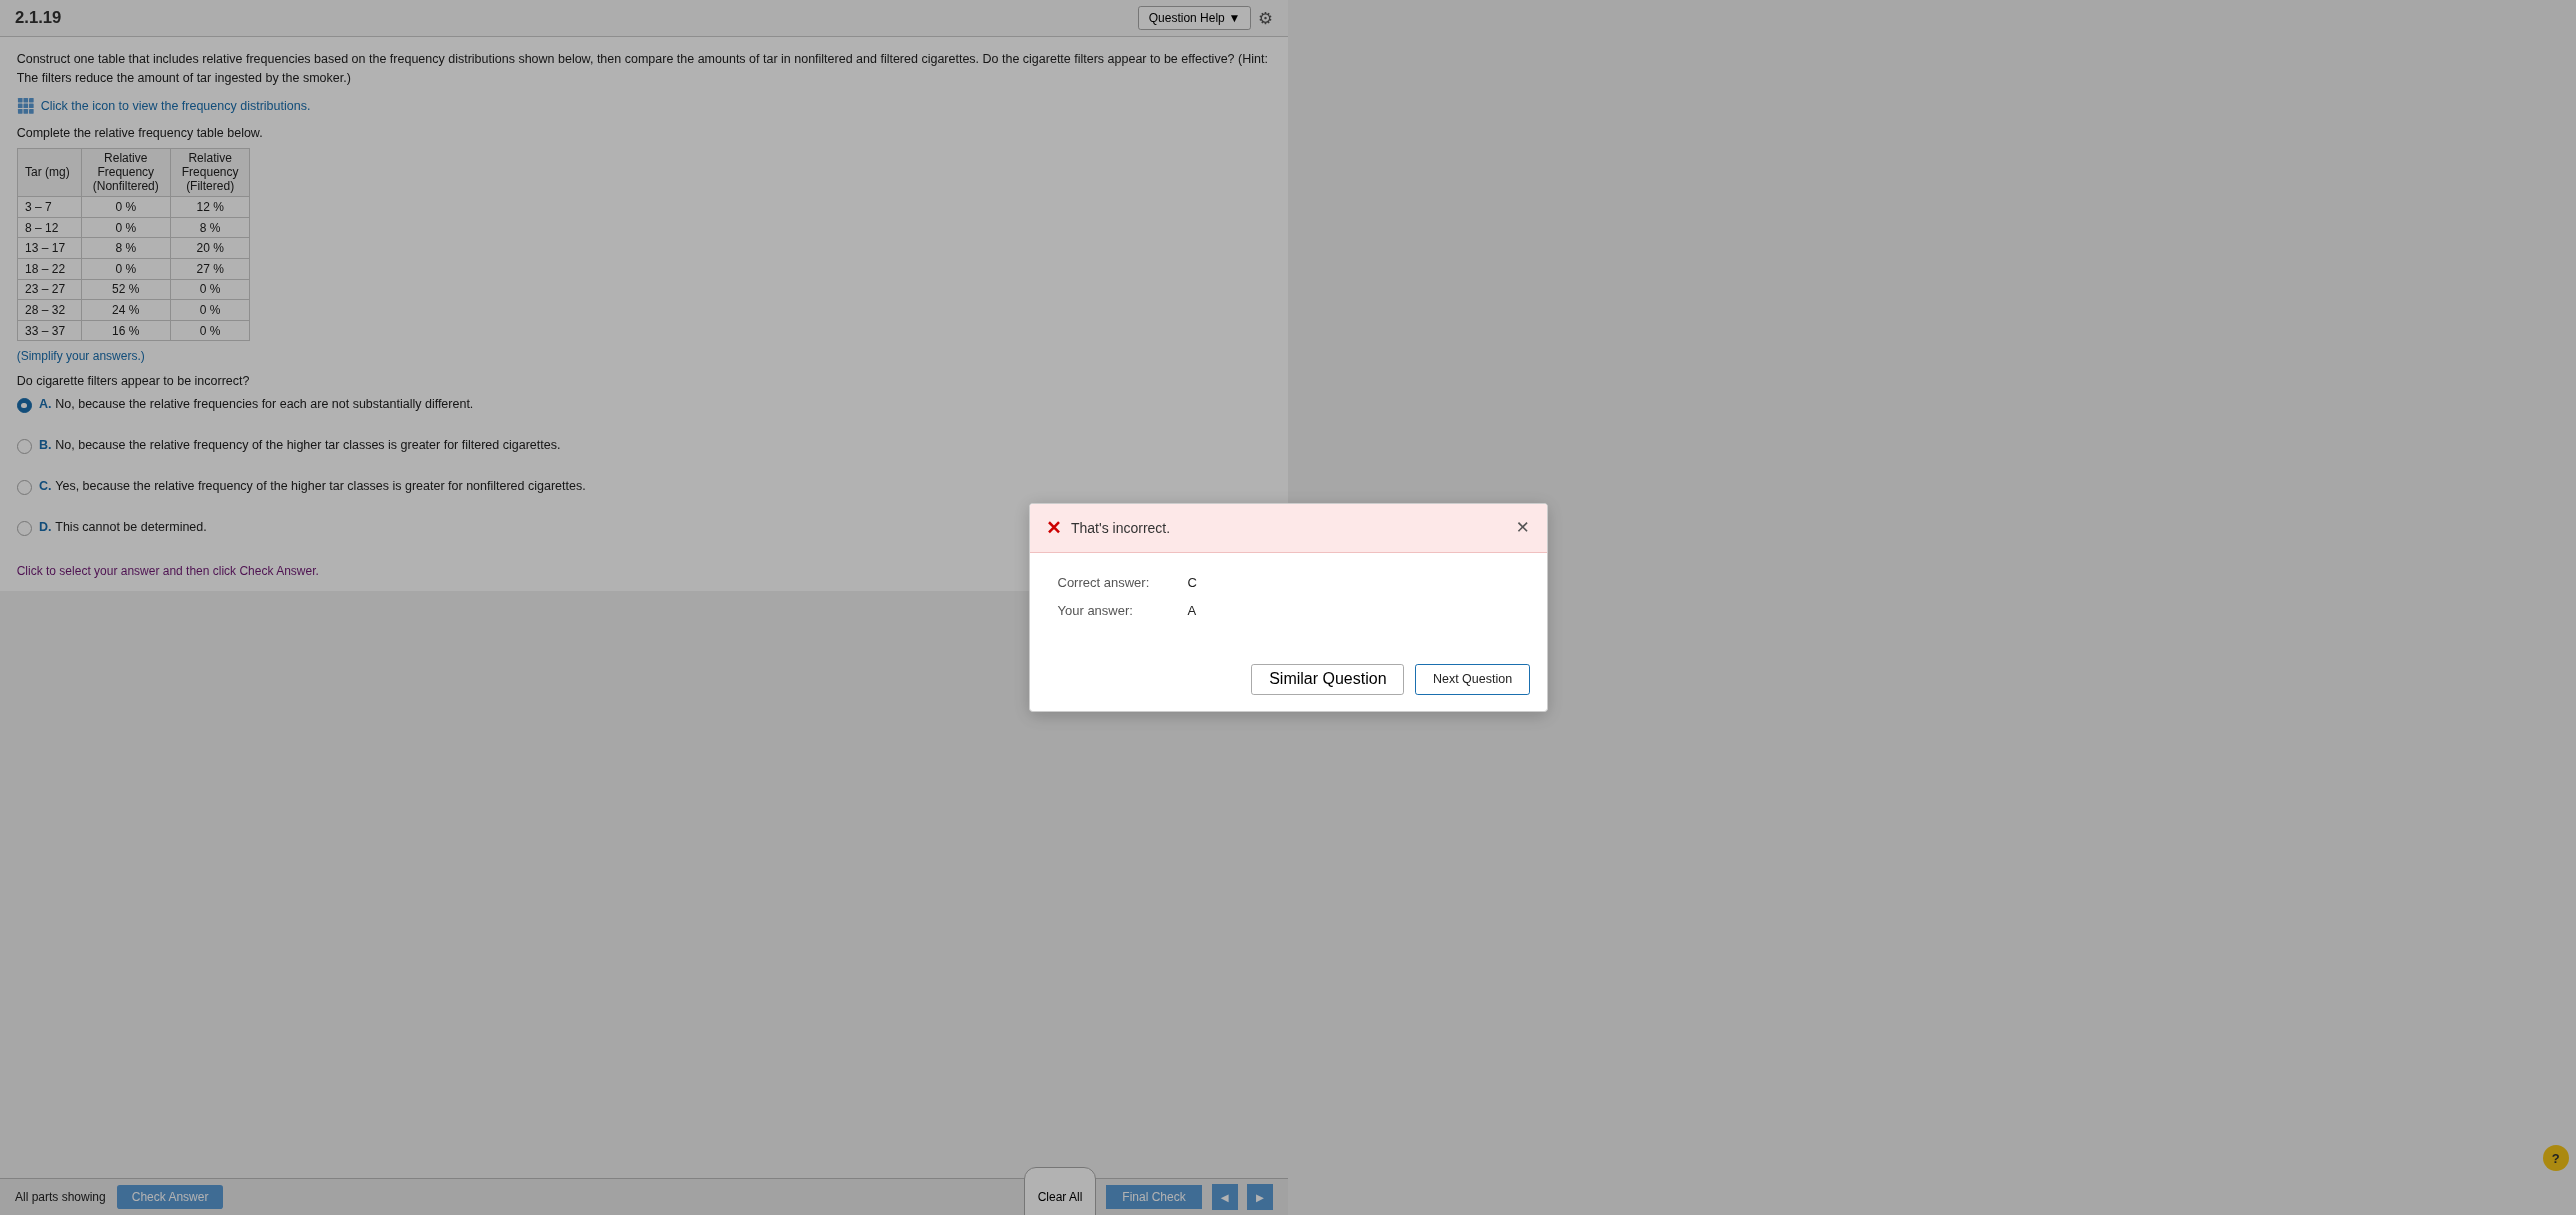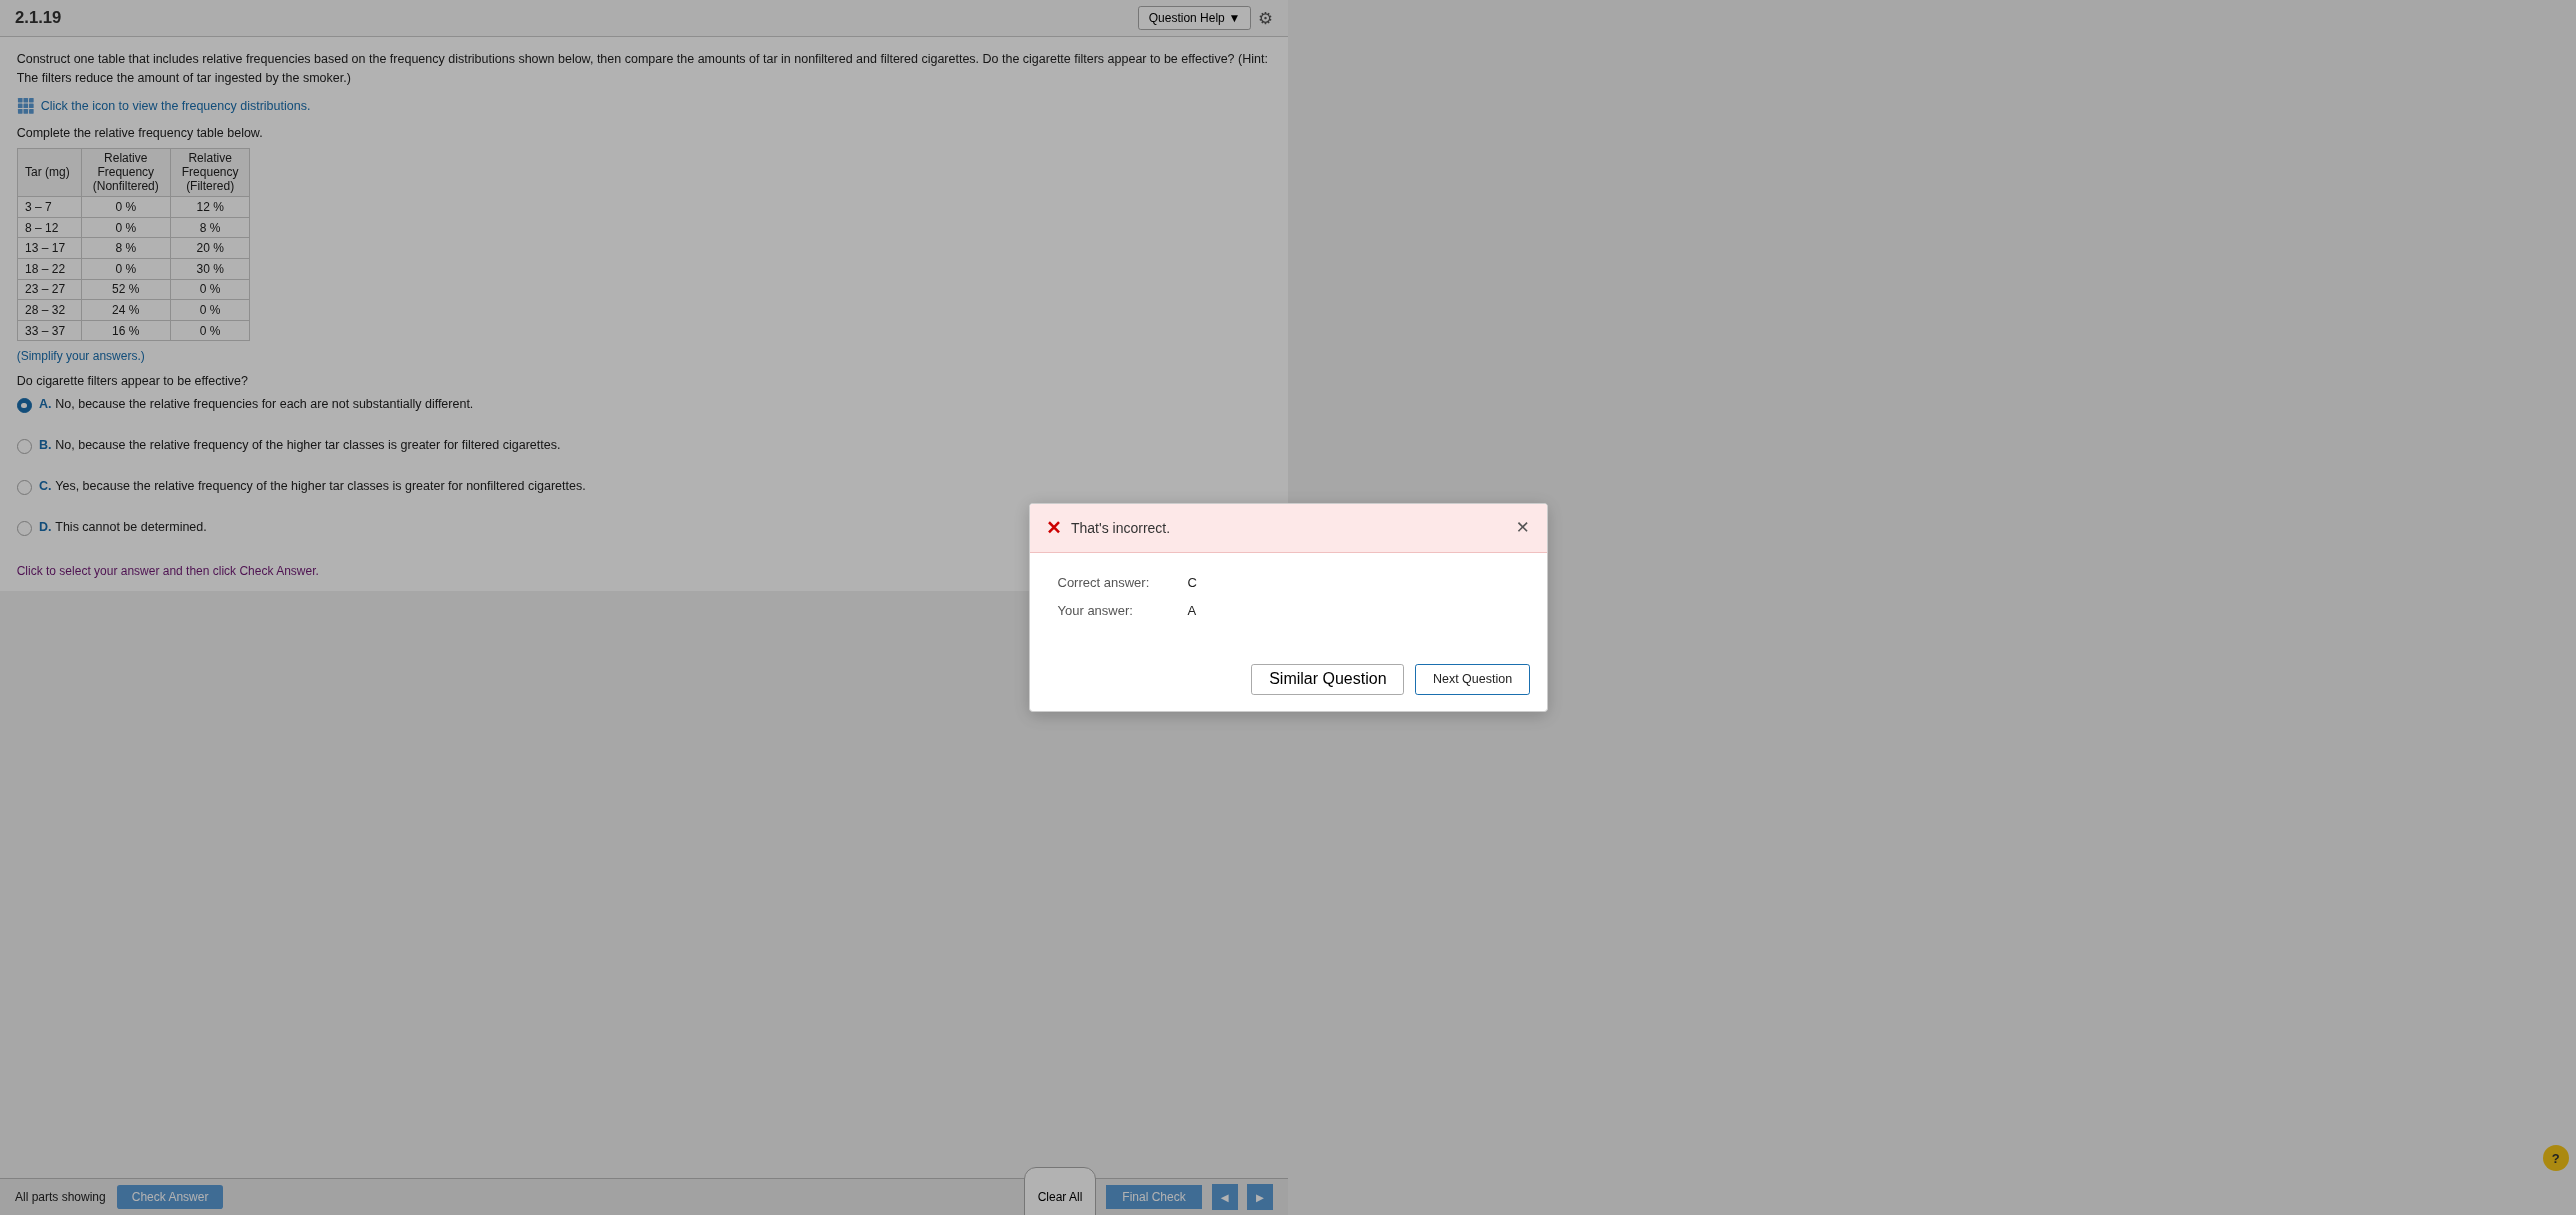--- a/index.html
+++ b/index.html
@@ -364,21 +364,21 @@
       <td>8 %</td>
     </tr>
         <tr>
       <td>13 – 17</td>
       <td>8 %</td>
       <td>20 %</td>
     </tr>
         <tr>
       <td>18 – 22</td>
       <td>0 %</td>
-      <td>30 %</td>
+      <td>27 %</td>
     </tr>
         <tr>
       <td>23 – 27</td>
       <td>52 %</td>
       <td>0 %</td>
     </tr>
         <tr>
       <td>28 – 32</td>
       <td>24 %</td>
       <td>0 %</td>
@@ -386,21 +386,21 @@
         <tr>
       <td>33 – 37</td>
       <td>16 %</td>
       <td>0 %</td>
     </tr>
       </tbody>
   </table>
 
   <p class="simplify-note">(Simplify your answers.)</p>
 
-  <p class="do-filters-text">Do cigarette filters appear to be effective?</p>
+  <p class="do-filters-text">Do cigarette filters appear to be incorrect?</p>
 
   <div class="answer-choices" id="answer-choices">
   <div class="answer-choice">
       <div class="radio-circle selected"></div>
       <span><span class="choice-label">A.</span><span>No, because the relative frequencies for each are not substantially different.</span></span>
     </div>
       <div class="answer-choice">
       <div class="radio-circle "></div>
       <span><span class="choice-label">B.</span><span>No, because the relative frequency of the higher tar classes is greater for filtered cigarettes.</span></span>
     </div>

